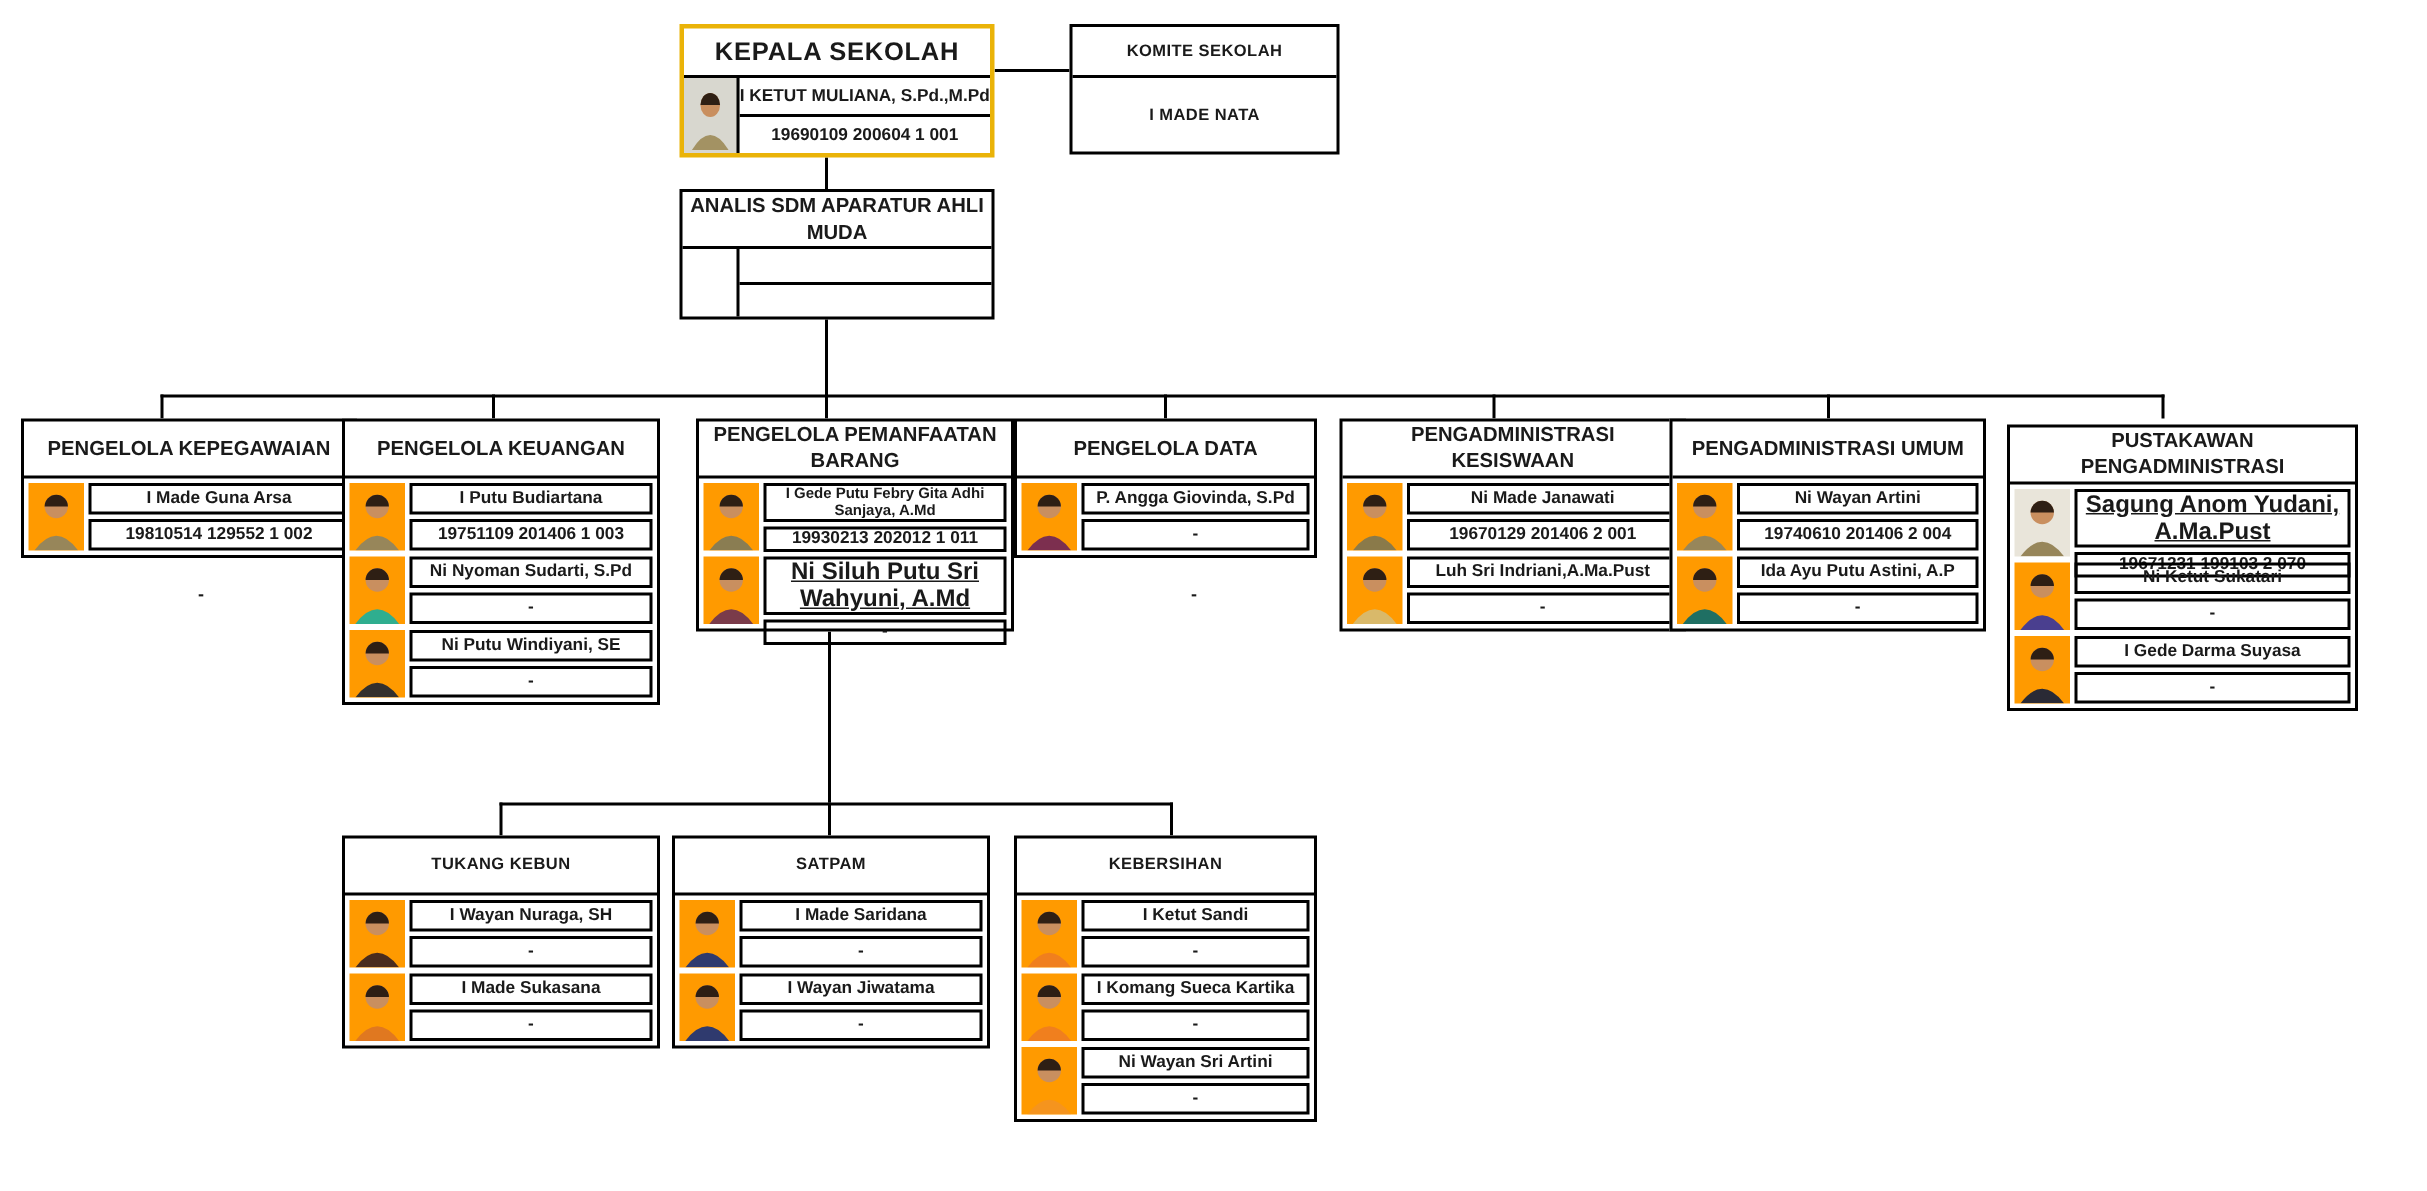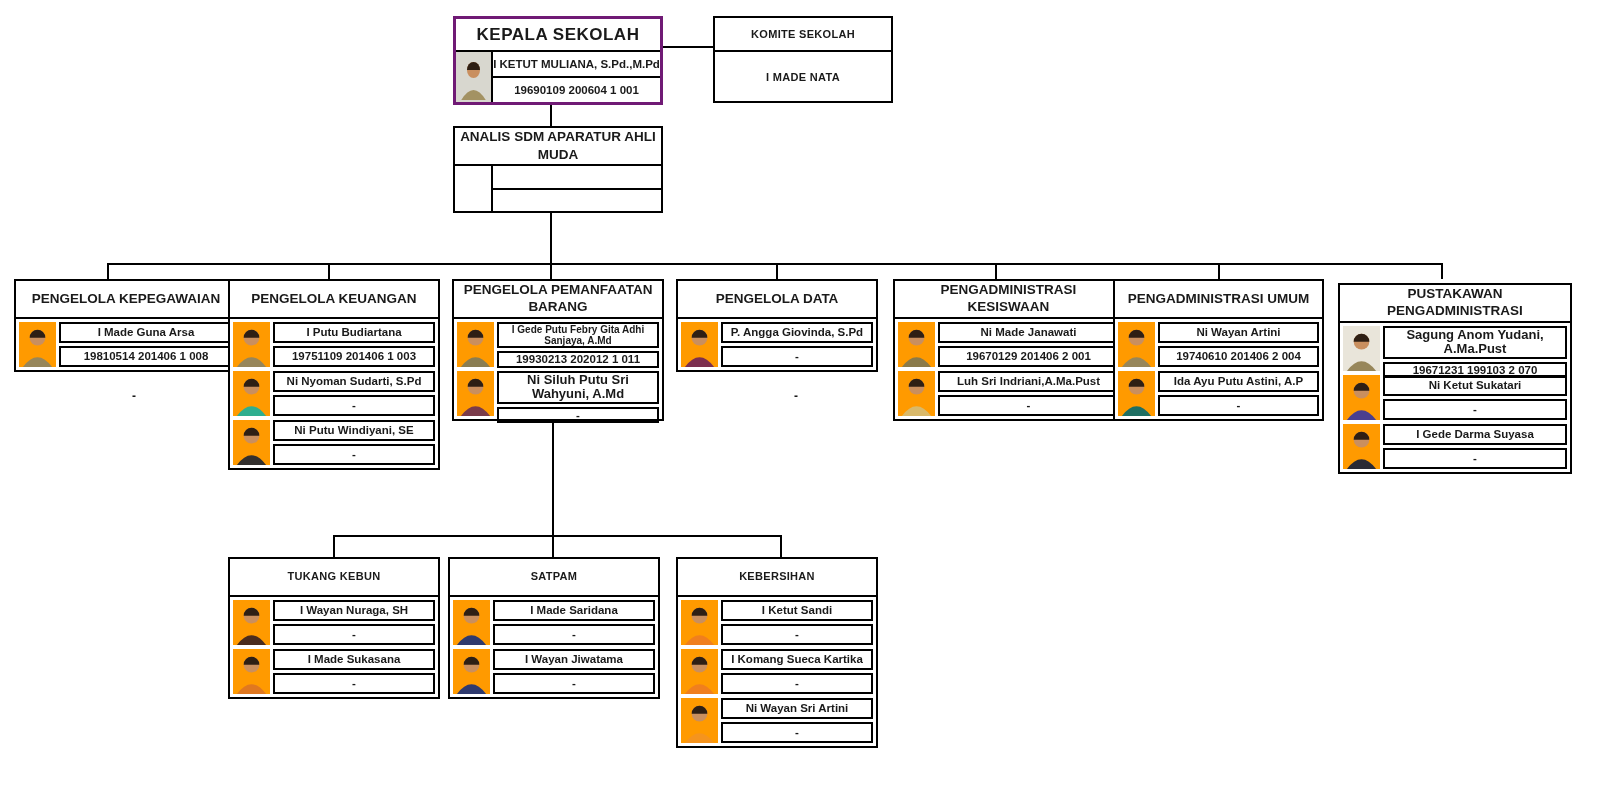--- a/index.html
+++ b/index.html
@@ -6,21 +6,21 @@
   .canvas{
     position:relative;width:1618px;height:794px;background:#ffffff;
     font-family:"Liberation Sans", sans-serif;color:#1a1a1a;overflow:hidden;
     -webkit-font-smoothing:antialiased;
   }
   .ln{position:absolute;background:#000;}
   .box{position:absolute;background:#fff;box-sizing:border-box;}
   .ctr{display:flex;align-items:center;justify-content:center;text-align:center;}
 
   
-  .kepala{left:453px;top:16px;width:210px;border:3px solid #701a75;}
+  .kepala{left:453px;top:16px;width:210px;border:3px solid #eab308;}
   .kepala .hd{height:31px;border-bottom:2px solid #000;font-size:17px;font-weight:bold;letter-spacing:.5px;}
   .kbody{display:flex;height:50px;}
   .kphoto{width:40px;border-right:2px solid #000;padding:2px;box-sizing:border-box;}
   .kcol{flex:1;display:flex;flex-direction:column;}
   .kcell{flex:1;font-weight:bold;font-size:11.5px;}
   .kcell.nm{border-bottom:2px solid #000;}
 
   
   .komite{left:713px;top:16px;width:180px;height:87px;border:2px solid #000;display:flex;flex-direction:column;}
   .ktitle{height:32px;border-bottom:2px solid #000;font-size:11px;font-weight:bold;letter-spacing:.3px;}
@@ -44,21 +44,21 @@
   .member{display:flex;gap:3px;height:45px;}
   .photo{width:37px;position:relative;overflow:hidden;background:var(--pbg,#ff9a00);flex:0 0 37px;}
   .photo svg{display:block;width:100%;height:100%;}
   .photo .skin{fill:#c98f5f;}
   .photo .hair{fill:#2e1f14;}
   .photo .shirt{fill:var(--pshirt,#555);}
   .mcol{flex:1;display:flex;flex-direction:column;gap:3px;min-width:0;}
   .cell{border:2px solid #000;flex:1;display:flex;align-items:center;justify-content:center;
         text-align:center;font-weight:bold;font-size:11.5px;line-height:1.1;padding:0 2px;}
   .cell.sm{font-size:10px;}
-  .cell.sm2{font-size:13px;}
+  .cell.sm2{font-size:16px;text-decoration:underline;}
   .fdash{position:absolute;text-align:center;font-weight:bold;font-size:12px;}
 </style>
 </head>
 <body>
 
 <div class="canvas">
 
   <div class="ln" style="left:663px;top:46px;width:50px;height:2px"></div>
   <div class="ln" style="left:550px;top:104px;width:2px;height:23px"></div>
   <div class="ln" style="left:550px;top:212px;width:2px;height:52px"></div>
@@ -118,21 +118,21 @@
         <div class="member">
       <div class="photo" style="--pbg: #ff9a00; --pshirt: #97865a;">
         <svg viewBox="0 0 38 46" preserveAspectRatio="none">
           <circle class="skin" cx="19" cy="16" r="8"></circle>
           <path class="hair" d="M11 16 a8 8 0 0 1 16 0 z"></path>
           <path class="shirt" d="M4 46 Q19 26 34 46 Z"></path>
         </svg>
       </div>
       <div class="mcol">
         <div class="cell name">I Made Guna Arsa</div>
-        <div class="cell nip">19810514 201406 1 008</div>
+        <div class="cell nip">19810514 129552 1 002</div>
       </div>
     </div>
       </div>
     </div>
   <div class="unit" style="left:228px;top:279px;width:212px">
       <div class="utitle">PENGELOLA KEUANGAN</div>
       <div class="members">
         <div class="member">
       <div class="photo" style="--pbg: #ff9a00; --pshirt: #97865a;">
         <svg viewBox="0 0 38 46" preserveAspectRatio="none">
@@ -167,21 +167,21 @@
           <path class="shirt" d="M4 46 Q19 26 34 46 Z"></path>
         </svg>
       </div>
       <div class="mcol">
         <div class="cell name">Ni Putu Windiyani, SE</div>
         <div class="cell nip">-</div>
       </div>
     </div>
       </div>
     </div>
-  <div class="unit" style="left:452px;top:279px;width:212px">
+  <div class="unit" style="left:464px;top:279px;width:212px">
       <div class="utitle">PENGELOLA PEMANFAATAN BARANG</div>
       <div class="members">
         <div class="member">
       <div class="photo" style="--pbg: #ff9a00; --pshirt: #8a7d52;">
         <svg viewBox="0 0 38 46" preserveAspectRatio="none">
           <circle class="skin" cx="19" cy="16" r="8"></circle>
           <path class="hair" d="M11 16 a8 8 0 0 1 16 0 z"></path>
           <path class="shirt" d="M4 46 Q19 26 34 46 Z"></path>
         </svg>
       </div>

